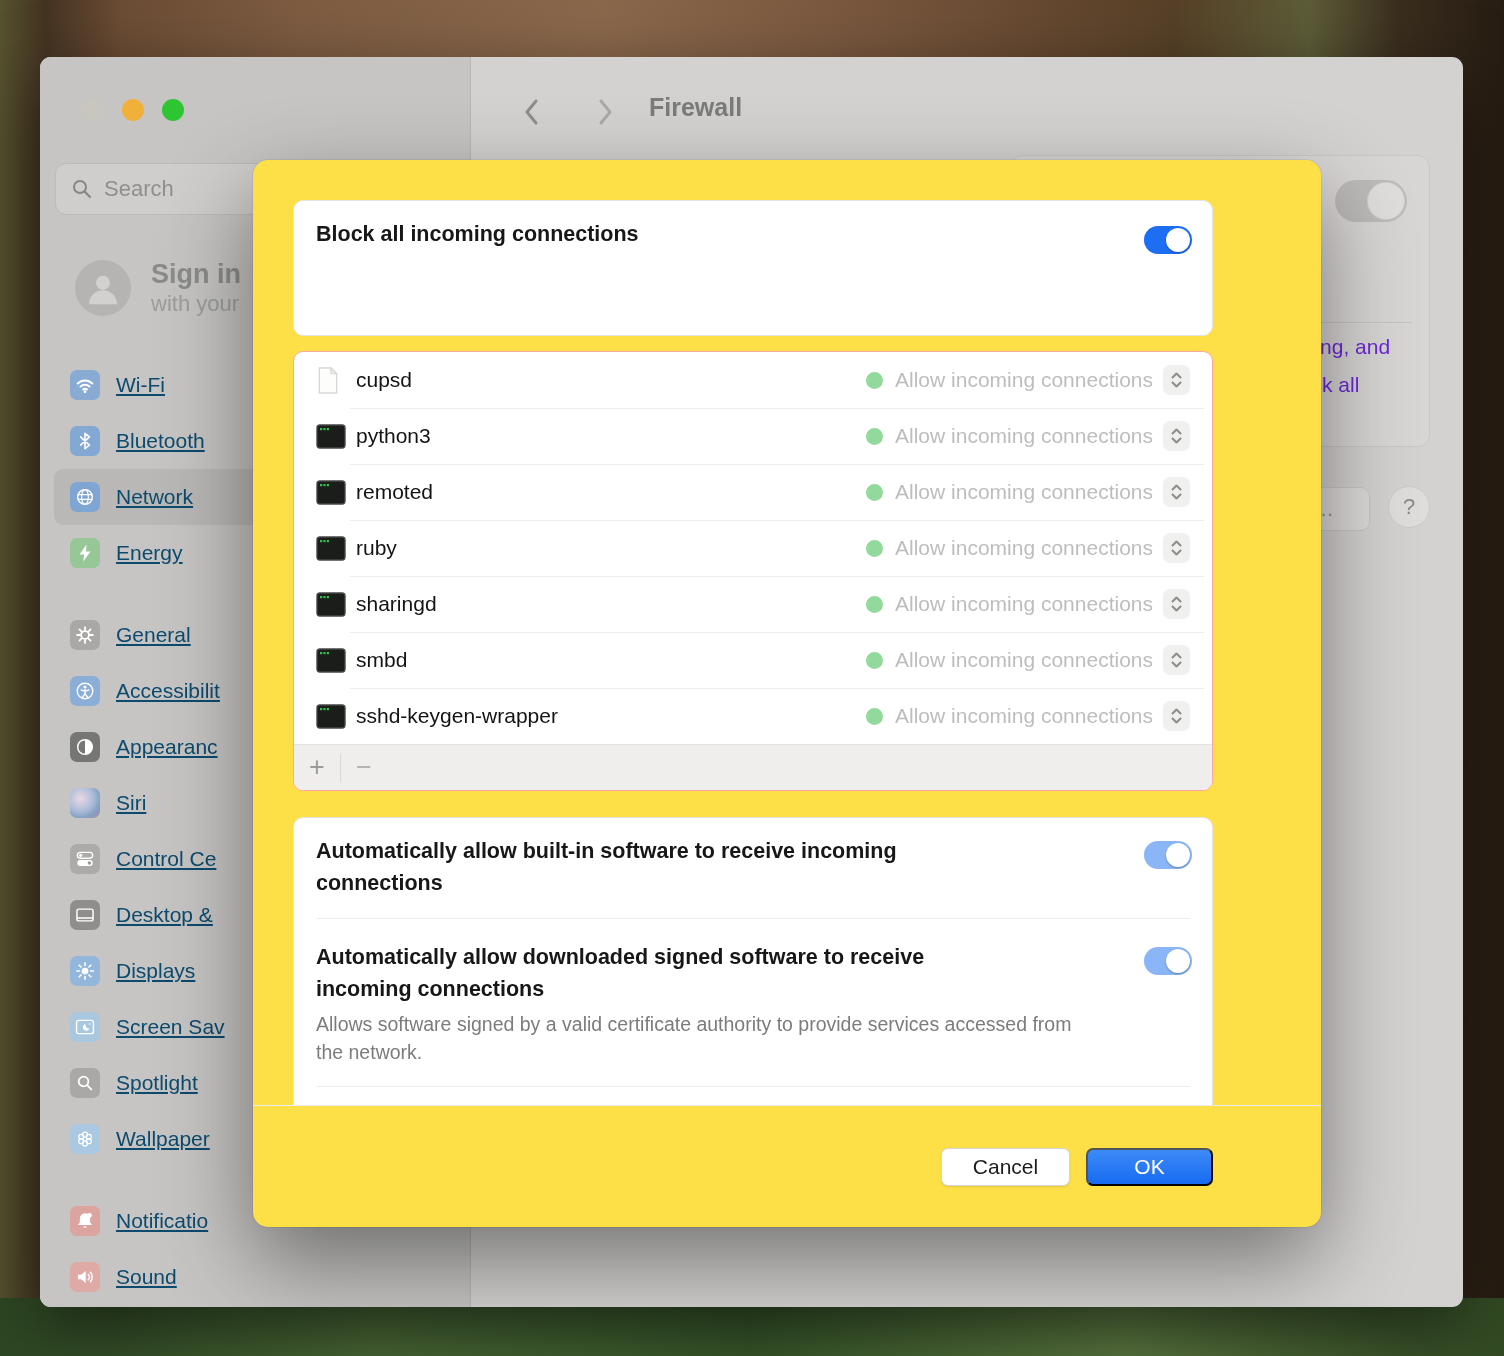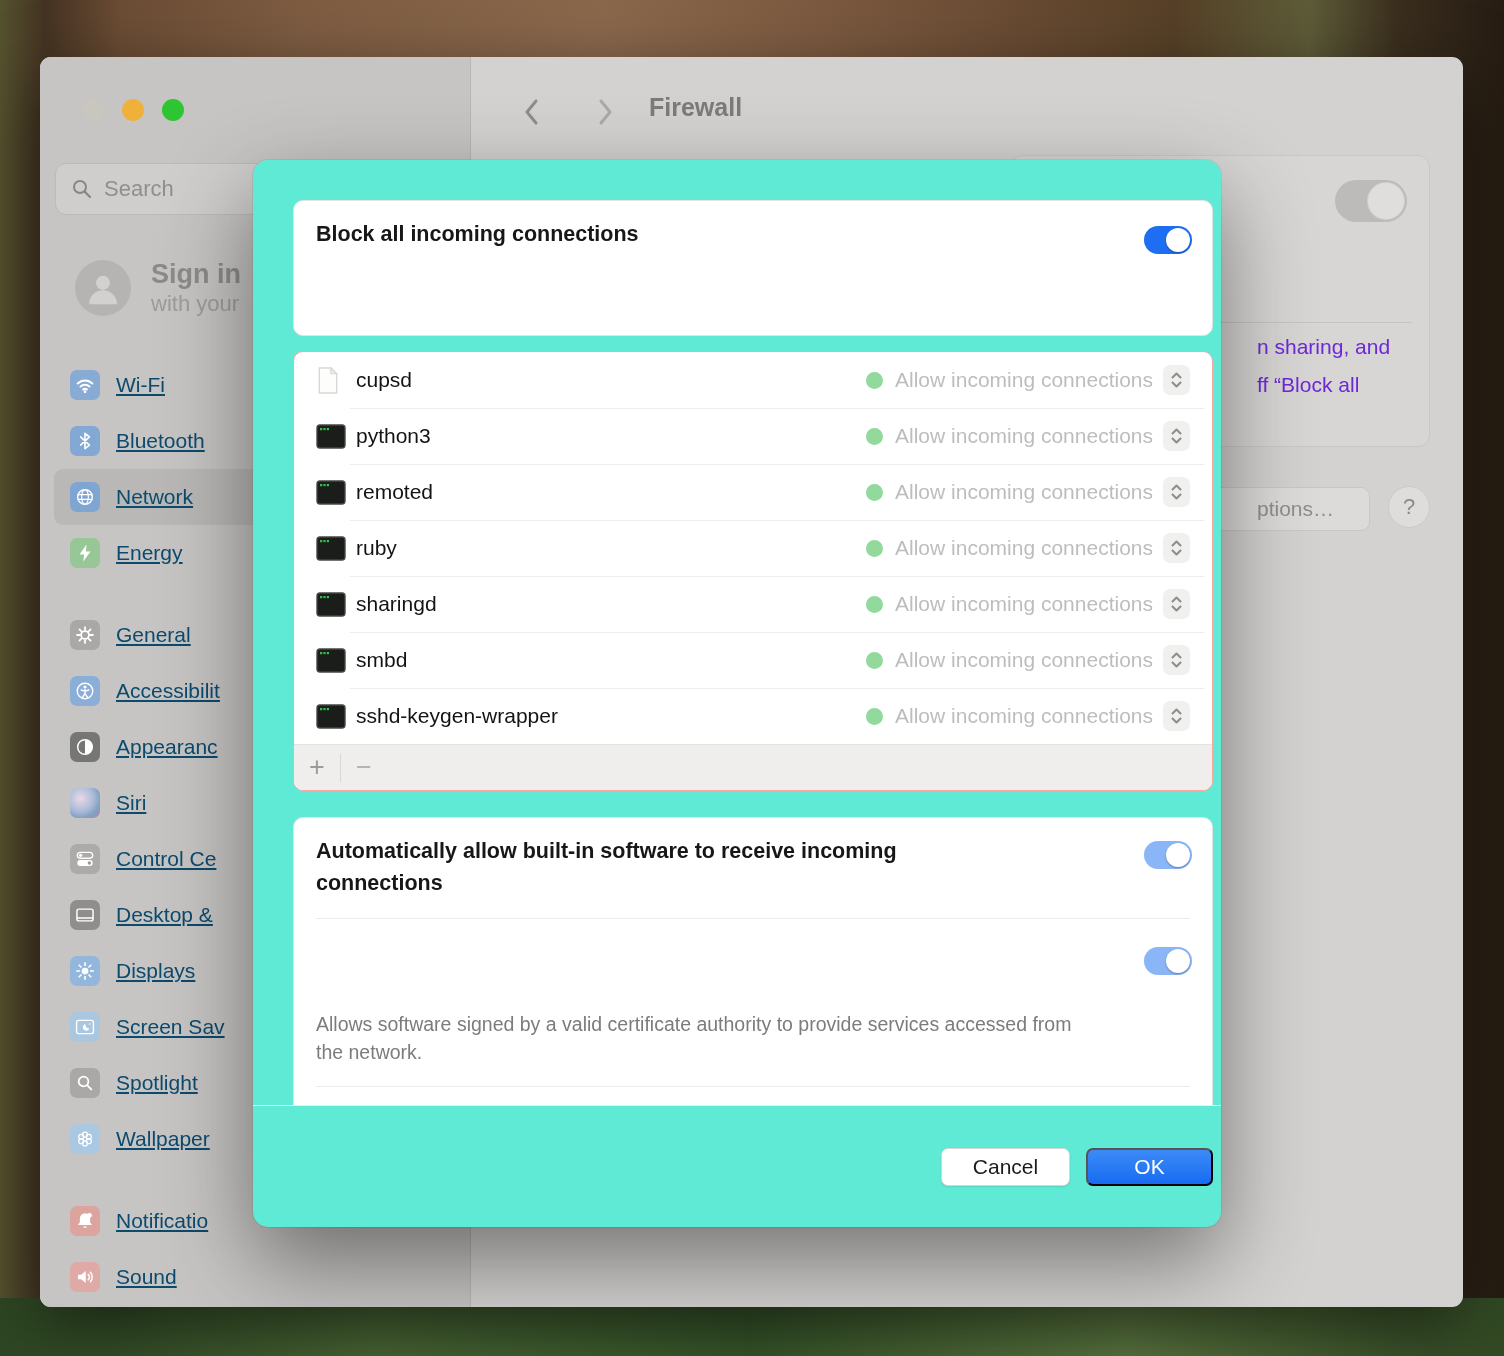--- a/index.html
+++ b/index.html
@@ -52,21 +52,21 @@
   .fw-divider{position:absolute;left:700px;top:265px;width:241px;height:1px;background:#c5c4c2;}
   .fw-line{position:absolute;left:786px;font-size:21px;color:#6d28d9;white-space:nowrap;}
   #fw-line1{top:278px;} #fw-line2{top:316px;}
   .options-btn{position:absolute;left:699px;top:430px;width:200px;height:44px;background:#dcdbd9;
     border:1px solid #c8c7c5;border-radius:9px;box-sizing:border-box;}
   .options-btn span{position:absolute;left:86px;top:9px;font-size:21px;color:#8e8e8c;white-space:nowrap;}
   .help-btn{position:absolute;left:917px;top:429px;width:42px;height:42px;border-radius:50%;background:#dedddb;
     border:1px solid #cbcac8;box-sizing:border-box;display:flex;align-items:center;justify-content:center;
     font-size:22px;color:#8a8a88;}
   
-  .dialog{position:absolute;left:253px;top:160px;width:968px;height:1067px;background:#5eead4;
+  .dialog{position:absolute;left:253px;top:160px;width:1068px;height:1067px;background:#fde047;
     border-radius:15px;box-shadow:0 35px 90px rgba(0,0,0,.45),0 0 0 1px rgba(0,0,0,.06);}
   .dialog-body{position:absolute;left:0;right:0;top:0;bottom:121px;overflow:hidden;border-radius:15px 15px 0 0;}
   .card{position:absolute;left:40px;width:920px;background:#fff;border:1px solid #e4e4e3;
     border-radius:10px;box-sizing:border-box;}
   #card-block{top:40px;height:136px;}
   .card-title{font-size:21.5px;font-weight:700;color:#171717;}
   #card-block .card-title{position:absolute;left:22px;top:21px;}
   .card-desc{font-size:19.5px;line-height:28px;color:#7c7c7c;}
   #card-block .card-desc{position:absolute;left:22px;top:56px;width:775px;}
   .toggle{width:48px;height:28px;border-radius:14px;position:absolute;}
@@ -503,20 +503,21 @@
         <span class="lf-btn" id="add-btn">+</span>
         <span class="lf-sep"></span>
         <span class="lf-btn" id="remove-btn">−</span>
       </div>
     </section>
 
     <section class="card" id="card-auto">
       <div class="auto-title" id="auto1-title">Automatically allow built-in software to receive incoming connections</div>
       <span class="toggle dim" id="auto1-toggle"></span>
       <span class="card-div" id="auto-div1"></span>
+      <div class="auto-title" id="auto2-title">Automatically allow downloaded signed software to receive incoming connections</div>
       <span class="toggle dim" id="auto2-toggle"></span>
       <div class="card-desc" id="auto2-desc">Allows software signed by a valid certificate authority to provide services accessed from the network.</div>
       <span class="card-div" id="auto-div2"></span>
     </section>
 
   </div>
   <div class="dialog-footer">
     <button class="btn" id="cancel-btn">Cancel</button>
     <button class="btn" id="ok-btn">OK</button>
   </div>

